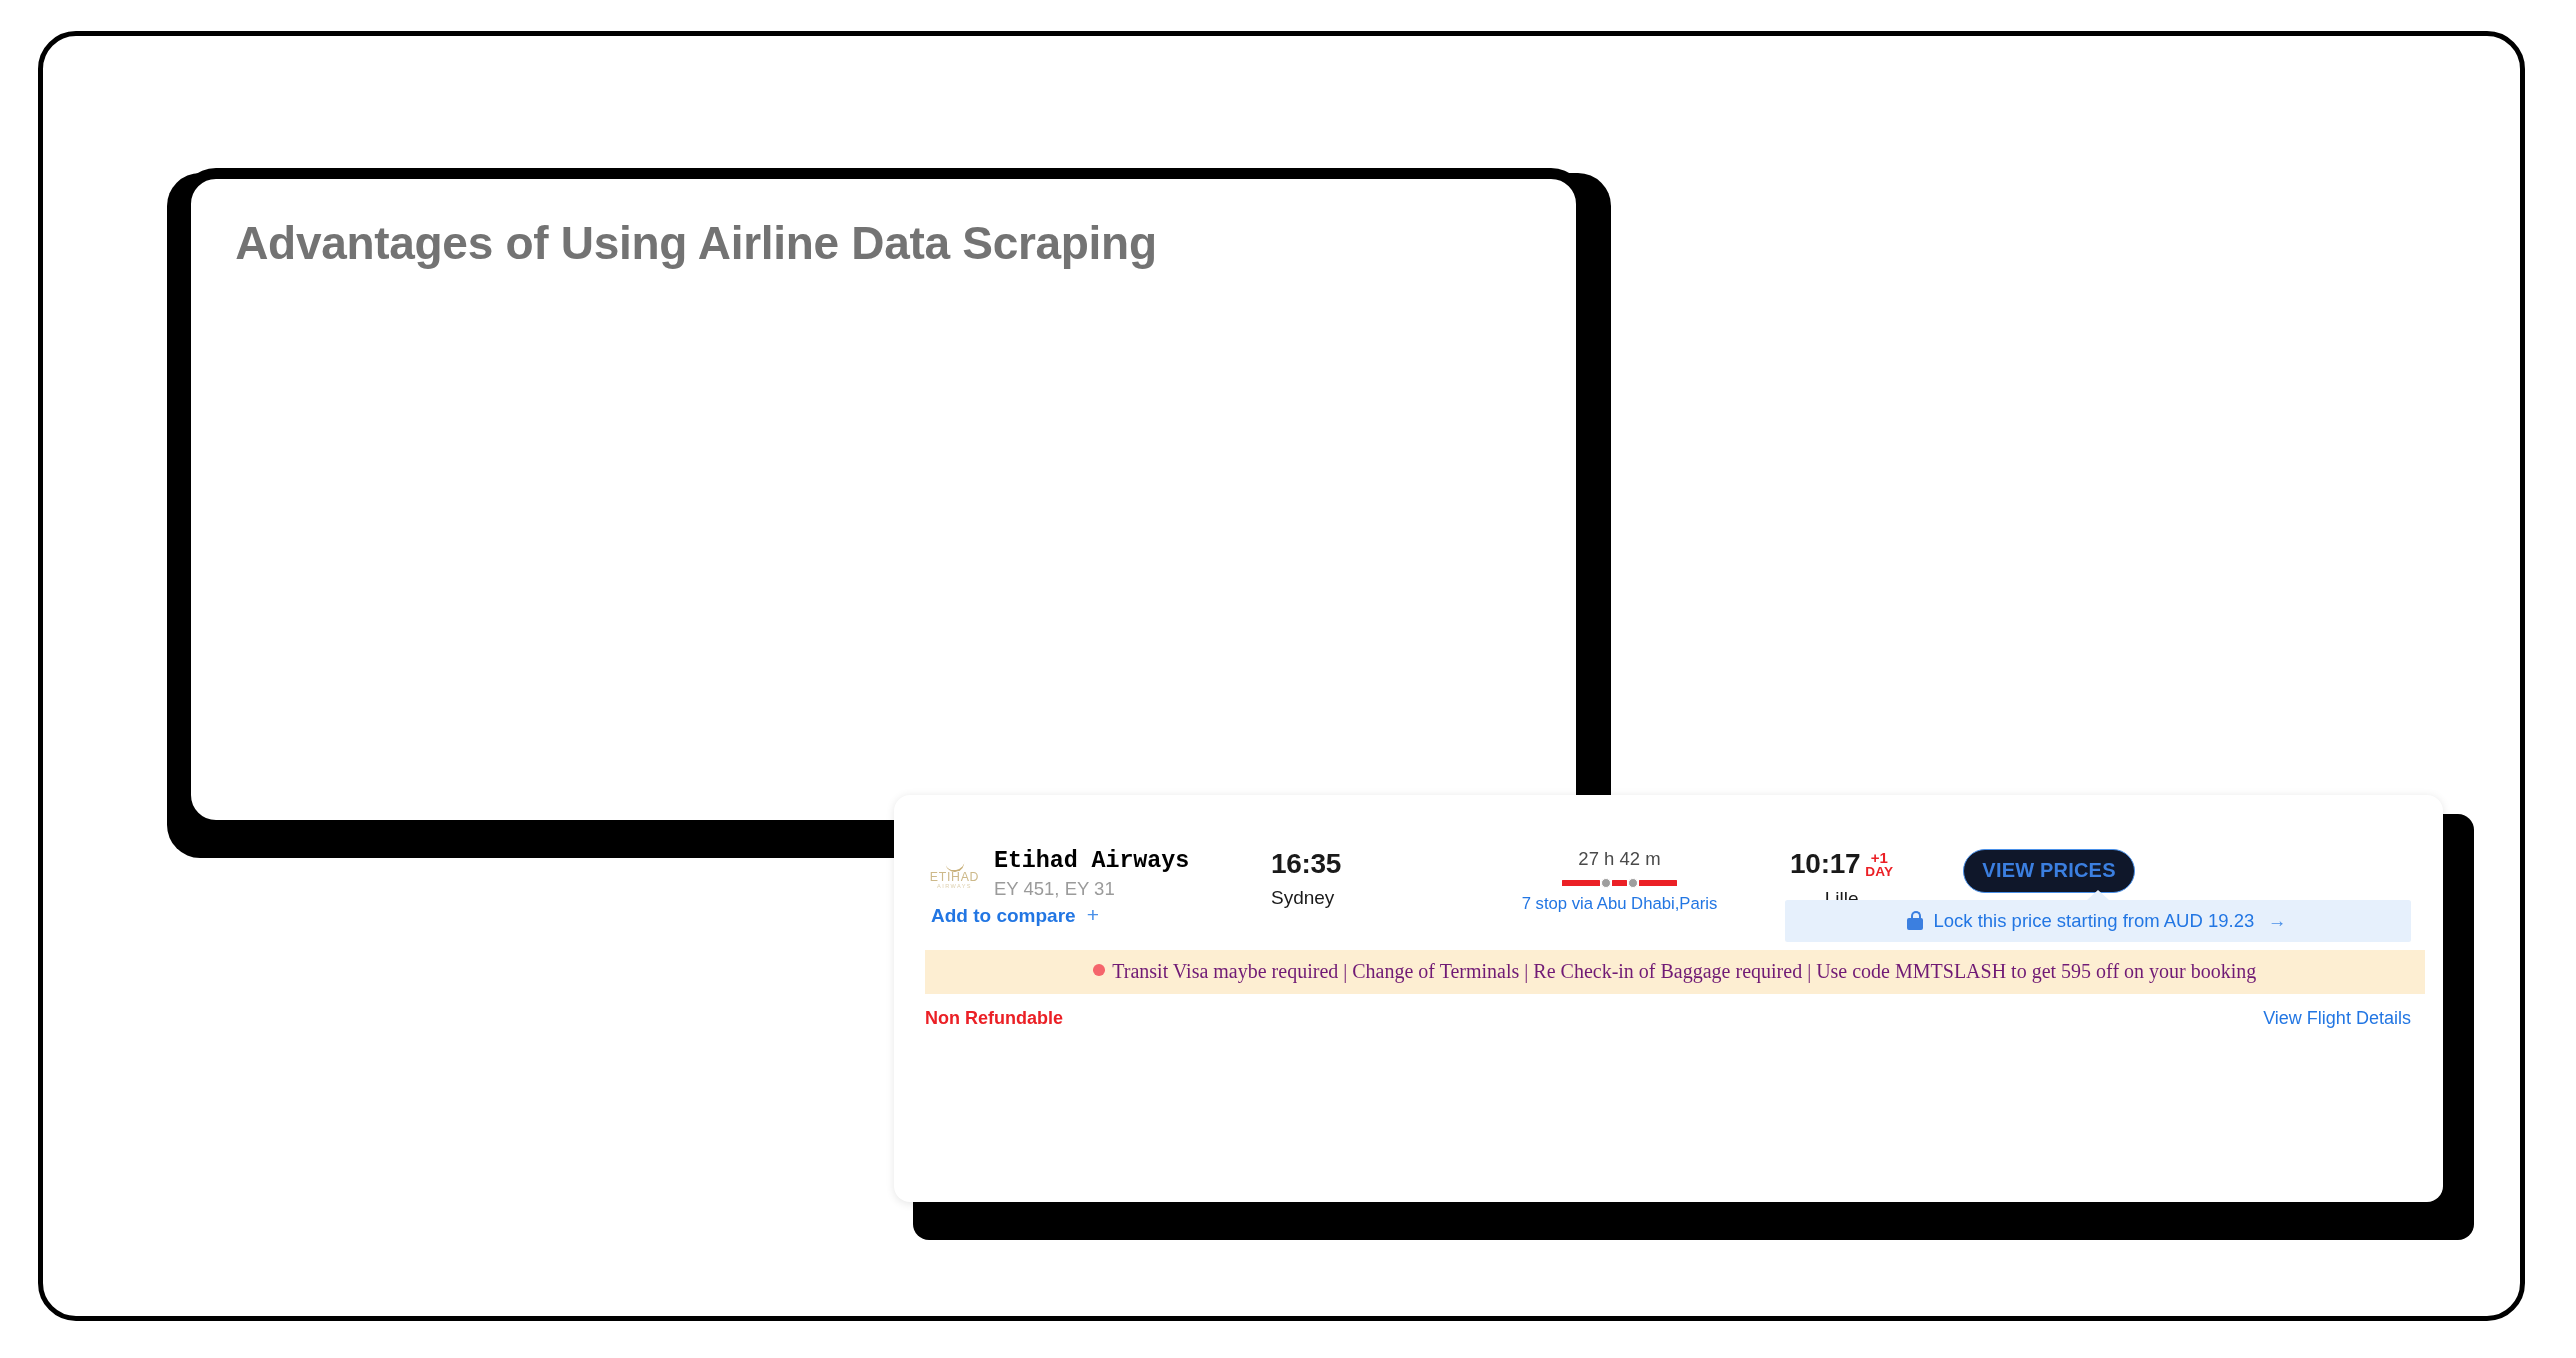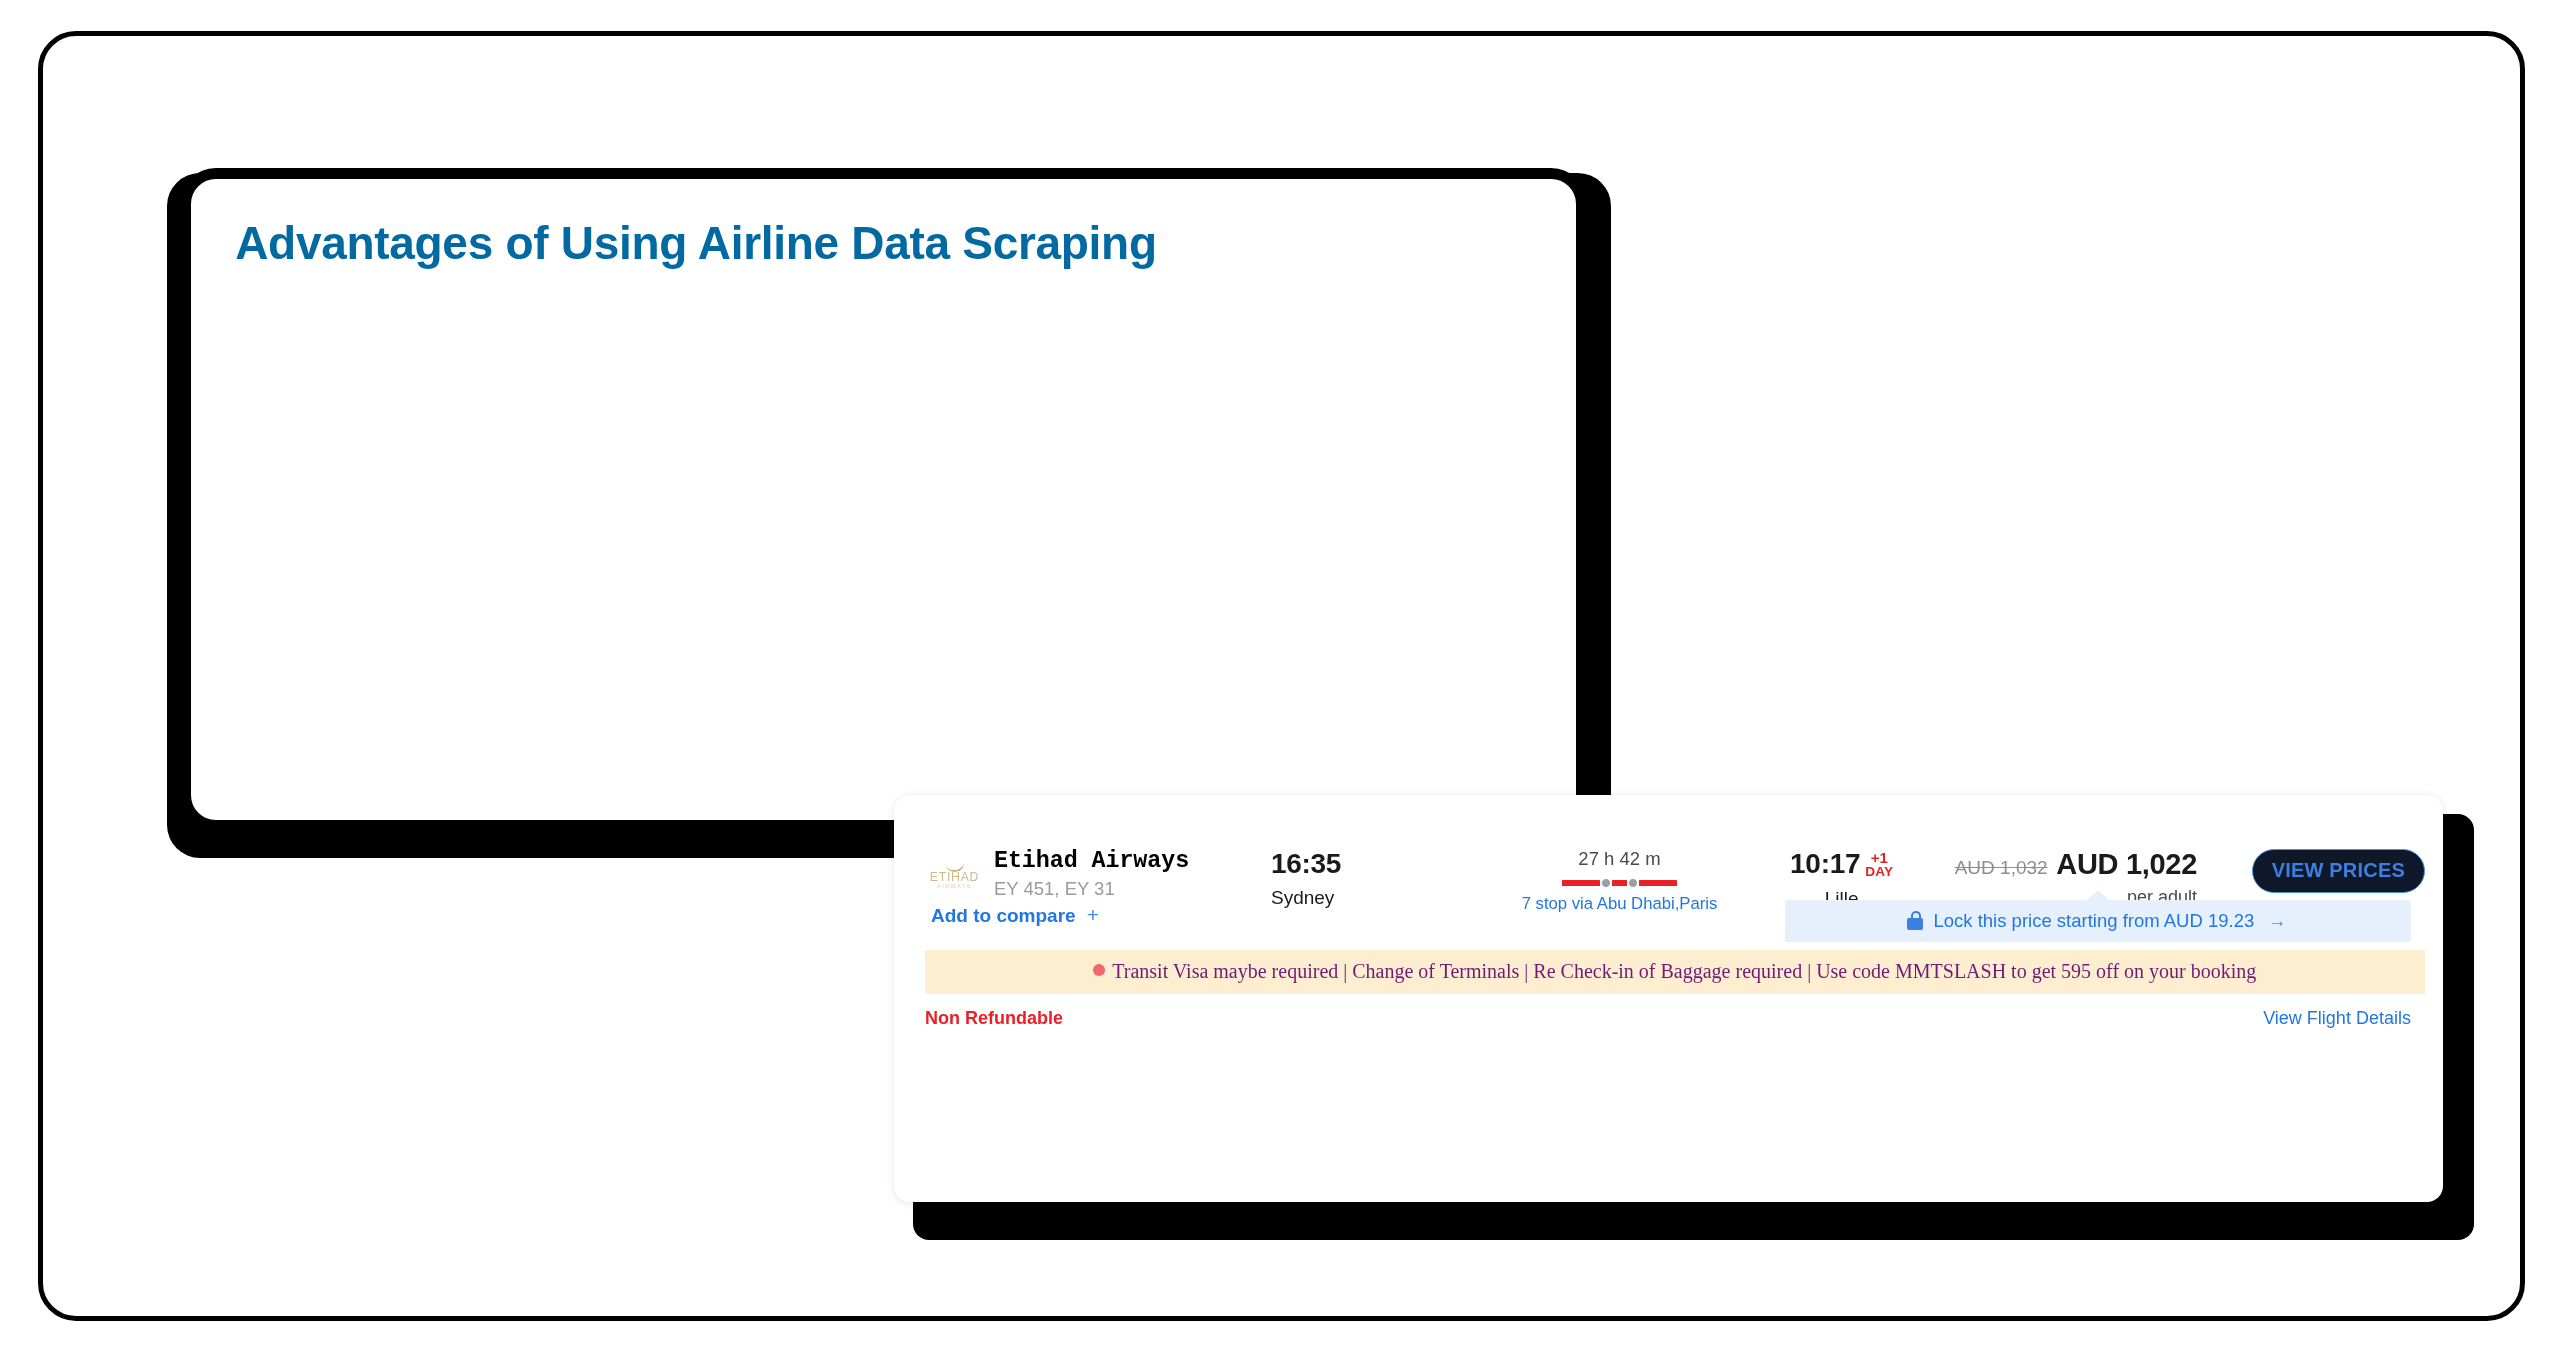--- a/index.html
+++ b/index.html
@@ -53,21 +53,21 @@
     background: #ffffff;
     border: 11px solid #000000;
     border-radius: 36px;
     box-sizing: border-box;
     padding: 39px 43px 0 43px;
   }
 
   #bullet-title {
     font-size: 46px;
     font-weight: 700;
-    color: #0369a1;
+    color: #737373;
     letter-spacing: -0.3px;
     line-height: 1.1;
     margin: 0 0 11px 1.2px;
   }
 
   ul#bullet-list {
     list-style: none;
     margin: 0;
     padding: 0;
   }
@@ -538,28 +538,20 @@
         <div class="arr-top">
           <span class="time-big">10:17</span>
           <span class="plus-day">
             <span class="pd1">+1</span>
             <span class="pd2">DAY</span>
           </span>
         </div>
         <div class="city-label">Lille</div>
       </div>
 
-      <div class="price-block">
-        <div class="price-line">
-          <span class="price-old">AUD 1,032</span>
-          <span class="price-new">AUD 1,022</span>
-        </div>
-        <div class="per-adult">per adult</div>
-        <div class="instant-discount">AUD 10.32 Instant Discount</div>
-      </div>
 
       <div class="cta-block">
         <div id="view-prices-button">VIEW PRICES</div>
       </div>
 
     </div>
 
     <div id="flight-row2">
       <div id="add-to-compare">
         <span>Add to compare</span><span class="plus-ic">+</span>

